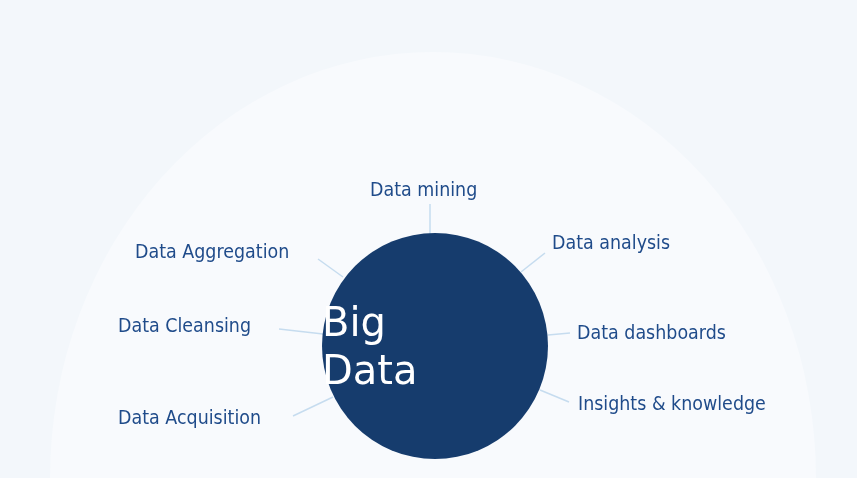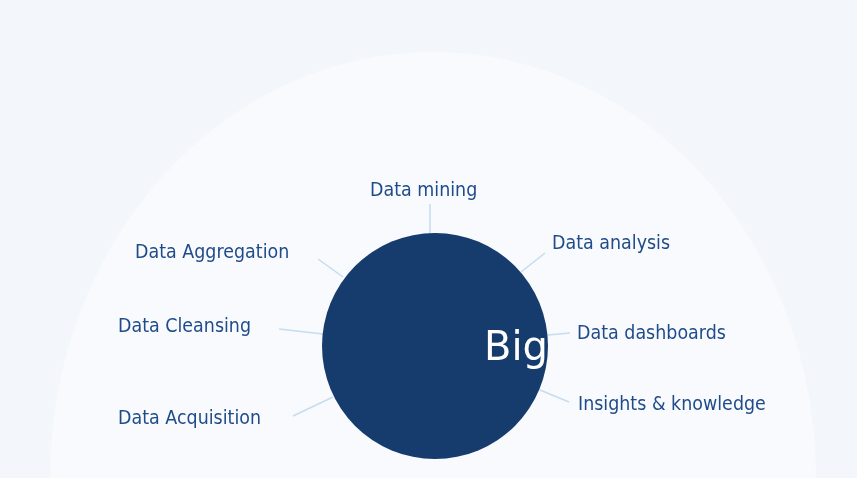--- a/index.html
+++ b/index.html
@@ -17,21 +17,21 @@
       background: #f8fafd;
     }
     svg.connectors { position: absolute; left: 0; top: 0; }
     .hub {
       position: absolute;
       left: 322px; top: 233px;
       width: 226px; height: 226px;
       border-radius: 50%;
       background: #163c6d;
       display: flex; flex-direction: column;
-      align-items: flex-end; justify-content: center;
+      align-items: flex-start; justify-content: center;
       color: #ffffff;
     }
     .hub span {
       font-size: 40px; line-height: 48px; letter-spacing: 0px;
       font-family: "DejaVu Sans", sans-serif;
     }
     .label {
       position: absolute;
       font-size: 19px;
       color: #1f4b8a;
@@ -52,20 +52,21 @@
   <line x1="545" y1="253" x2="521" y2="272" stroke="#c6dcef" stroke-width="1.5"></line>
   <line x1="570" y1="333" x2="548" y2="335" stroke="#c6dcef" stroke-width="1.5"></line>
   <line x1="569" y1="402" x2="540" y2="390" stroke="#c6dcef" stroke-width="1.5"></line>
   <line x1="318" y1="259" x2="343" y2="277" stroke="#c6dcef" stroke-width="1.5"></line>
   <line x1="279" y1="329" x2="323" y2="334" stroke="#c6dcef" stroke-width="1.5"></line>
   <line x1="293" y1="416" x2="333" y2="397" stroke="#c6dcef" stroke-width="1.5"></line>
 </svg>
 
 <div class="hub">
   <span>Big</span>
+  <span>Data</span>
 </div>
 
 <div class="label" style="left:370px; top:178px;">Data mining</div>
 <div class="label" style="left:552px; top:231px;">Data analysis</div>
 <div class="label" style="left:577px; top:321px;">Data dashboards</div>
 <div class="label" style="left:578px; top:392px;">Insights &amp; knowledge</div>
 <div class="label" style="left:135px; top:240px;">Data Aggregation</div>
 <div class="label" style="left:118px; top:314px;">Data Cleansing</div>
 <div class="label" style="left:118px; top:406px;">Data Acquisition</div>
 

